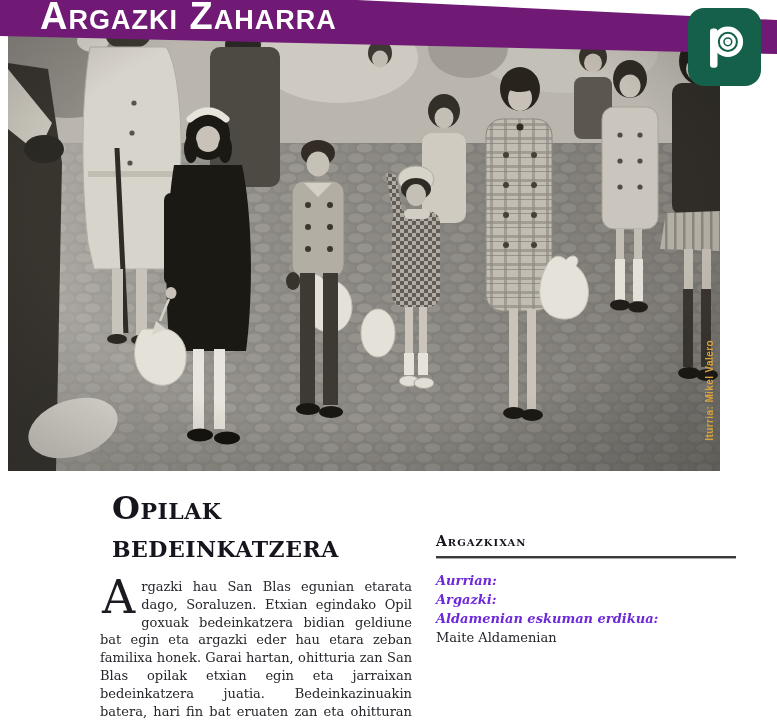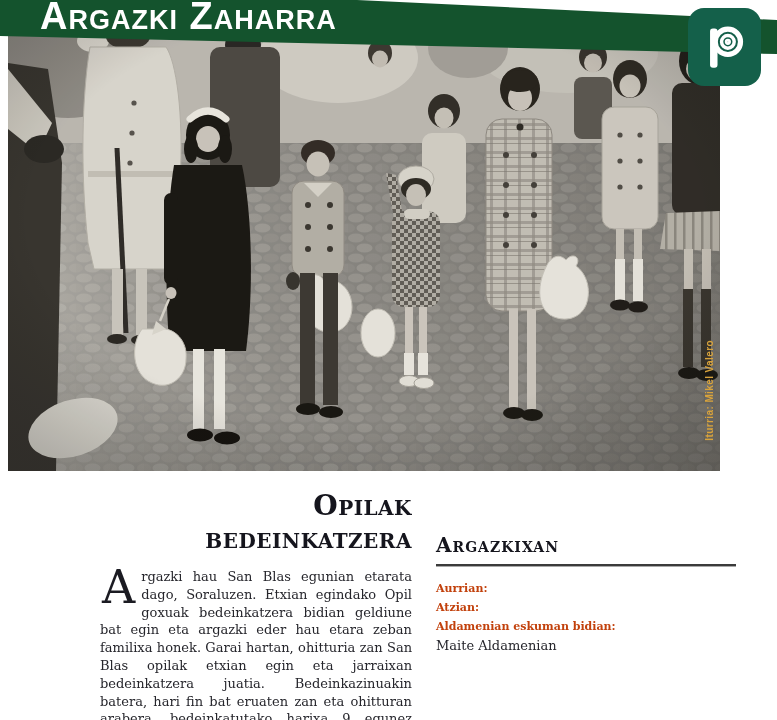--- a/index.html
+++ b/index.html
@@ -20,21 +20,21 @@
     position:absolute; right:5px; bottom:30px;
     writing-mode:vertical-rl; transform:rotate(180deg);
     font-family:"Liberation Sans", sans-serif;
     font-size:10px; font-weight:bold; letter-spacing:.4px;
     color:#d8a33c; white-space:nowrap;
   }
 
   
   .banner {
     position:absolute; left:0; top:0; width:777px; height:54px;
-    background:#14532d; z-index:3;
+    background:#701a75; z-index:3;
     clip-path:polygon(0 0, 357px 0, 777px 20px, 777px 54px, 0 36px);
   }
   .banner h1 {
     position:absolute; left:40px; top:-5px;
     font-family:"Liberation Sans", sans-serif;
     font-weight:bold; font-variant:small-caps;
     font-size:38px; line-height:40px; letter-spacing:1px;
     color:#ffffff; transform:scaleY(1.04);
   }
 
@@ -44,45 +44,45 @@
     background:#14604a; border-radius:16px; z-index:4;
     display:flex; align-items:center; justify-content:center;
   }
 
   
   .article { position:absolute; left:100px; top:489px; width:312px; z-index:2; }
   .article h2 {
     margin:0 0 13px 12px;
     font-family:"DejaVu Serif", serif;
     font-variant:small-caps; font-weight:bold;
-    font-size:28px; letter-spacing:.5px; color:#15151d;text-align:right;
+    font-size:32px; letter-spacing:.5px; color:#15151d;
   }
   .article p {
     font-size:13px; line-height:17.8px; text-align:justify;
     color:#26262c;
   }
   .dropcap {
     float:left; font-size:46px; line-height:35px;
     padding:2px 6px 0 2px; color:#1b1b22;
   }
 
   
   .caption-box { position:absolute; left:436px; top:533px; width:300px; z-index:2; }
   .caption-box h3 {
     font-family:"DejaVu Serif", serif;
     font-variant:small-caps; font-weight:bold;
-    font-size:20px; letter-spacing:1px; color:#15151d;
+    font-size:14px; letter-spacing:1px; color:#15151d;
     margin:0 0 7px 0;
   }
   .caption-rule {
     height:3px; background:#3b3b3b; border-bottom:1px solid #a9a9a9;
     margin:0 0 12px 0;
   }
   .entry { font-size:13px; line-height:19px; color:#26262c; }
-  .entry .label { display:block; font-weight:bold; font-size:11px; color:#c2410c; }
+  .entry .label { display:block; font-weight:bold; font-size:13px; color:#6d28d9;font-style:italic; }
   .entry .value { display:block; }
 </style>
 </head>
 <body>
 
 <div class="page">
 
   <div class="photo">
     <svg viewBox="0 0 712 438" preserveAspectRatio="none">
       <defs>
@@ -305,21 +305,21 @@
     <p><span class="dropcap">A</span><span>rgazki hau San Blas egunian etarata dago, Soraluzen. Etxian egindako Opil goxuak bedeinkatzera bidian geldiune bat egin eta argazki eder hau etara zeban familixa honek. Garai hartan, ohitturia zan San Blas opilak etxian egin eta jarraixan bedeinkatzera juatia. Bedeinkazinuakin batera, hari fin bat eruaten zan eta ohitturan arabera, bedeinkatutako harixa 9 egunez lepuan jarritta euki eta gero, erre egin bihar zan gaitz guztietaz babesteko. Gaur egun, badago ohittura honekin jarraitzen dabenik.</span></p>
   </div>
 
   <aside class="caption-box">
     <h3>Argazkixan</h3>
     <div class="caption-rule"></div>
     <div class="entry">
       <span class="label">Aurrian:</span>
     </div>
     <div class="entry">
-      <span class="label">Atzian:</span>
+      <span class="label">Argazki:</span>
     </div>
     <div class="entry">
-      <span class="label">Aldamenian eskuman bidian:</span>
+      <span class="label">Aldamenian eskuman erdikua:</span>
       <span class="value">Maite Aldamenian</span>
     </div>
   </aside>
 
 </div>
 
 </body></html>

